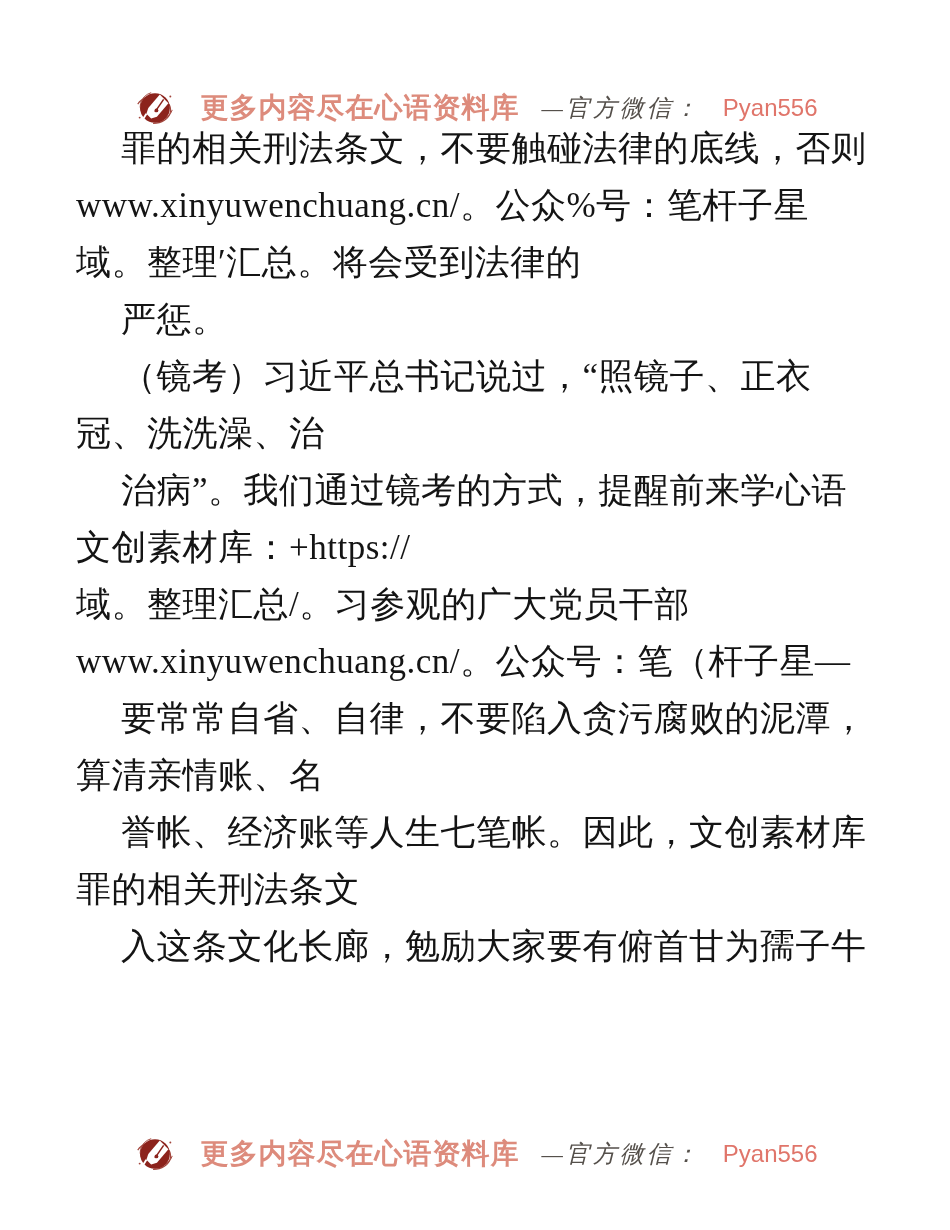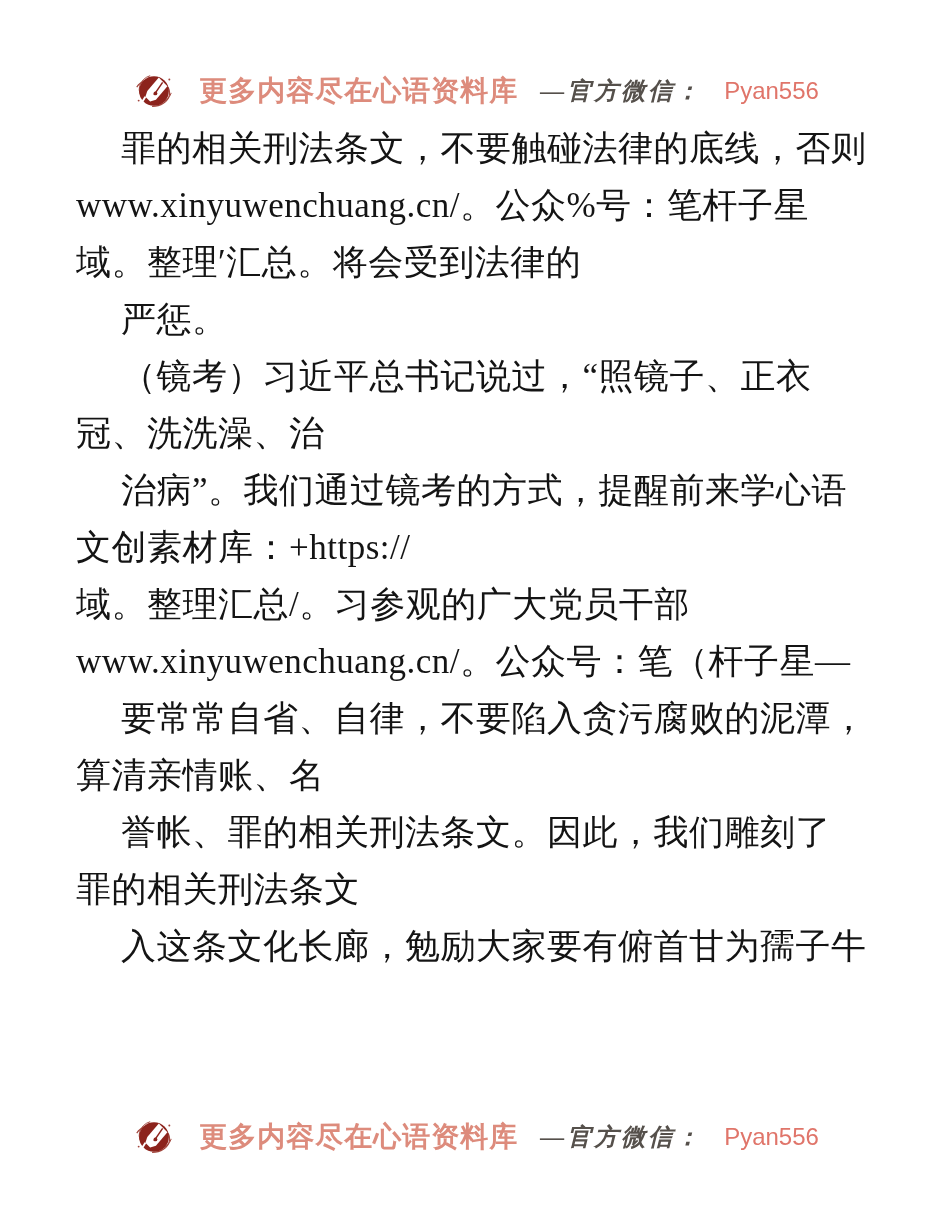--- a/index.html
+++ b/index.html
@@ -13,35 +13,36 @@
   }
   
   .watermark{
     position:absolute;
     left:0;right:0;
     display:flex;
     align-items:center;
     justify-content:center;
     gap:22px;
     white-space:nowrap;
+    margin-top:17px;
   }
   .watermark.top{top:68px;}
   .watermark.bottom{top:1114px;}
   .wm-logo{width:46px;height:46px;flex:0 0 auto;}
   .wm-brand{
     font-family:"Liberation Serif", serif;
     font-weight:bold;
     font-size:28px;
     letter-spacing:1px;
     color:#dd8b7c;
   }
   .wm-label{
     font-family:"Liberation Serif", serif;
     font-style:italic;
-    font-weight:bold;
+    font-weight:normal;
     font-size:24px;
     letter-spacing:3px;
     color:#55504b;
   }
   .wm-id{
     font-family:"Liberation Sans", sans-serif;
     font-size:24px;
     color:#e0756a;
   }
   
@@ -89,21 +90,21 @@
     <div class="line">域。整理′汇总。将会受到法律的</div>
     <div class="line indent">严惩。</div>
     <div class="line indent">（镜考）习近平总书记说过，“照镜子、正衣</div>
     <div class="line">冠、洗洗澡、治</div>
     <div class="line indent">治病”。我们通过镜考的方式，提醒前来学心语</div>
     <div class="line">文创素材库：+https://</div>
     <div class="line">域。整理汇总/。习参观的广大党员干部</div>
     <div class="line">www.xinyuwenchuang.cn/。公众号：笔（杆子星—</div>
     <div class="line indent">要常常自省、自律，不要陷入贪污腐败的泥潭，</div>
     <div class="line">算清亲情账、名</div>
-    <div class="line indent">誉帐、罪的相关刑法条文。因此，我们雕刻了</div>
+    <div class="line indent">誉帐、经济账等人生七笔帐。因此，文创素材库</div>
     <div class="line">罪的相关刑法条文</div>
     <div class="line indent">入这条文化长廊，勉励大家要有俯首甘为孺子牛</div>
   </div>
 
   <div class="watermark bottom">
     <svg class="wm-logo" viewBox="0 0 48 48">
       <path d="M6 20 A 18 14 0 1 1 22 40" fill="none" stroke="#a2453c" stroke-width="1.2"></path>
       <path d="M42 26 A 17 15 0 1 1 20 8" fill="none" stroke="#a2453c" stroke-width="1"></path>
       <circle cx="24" cy="24" r="15.5" fill="#8c231c"></circle>
       <path d="M29 10 L38 19 L26 33 L20 35 L15 30 L17 24 Z" fill="#ffffff"></path>

